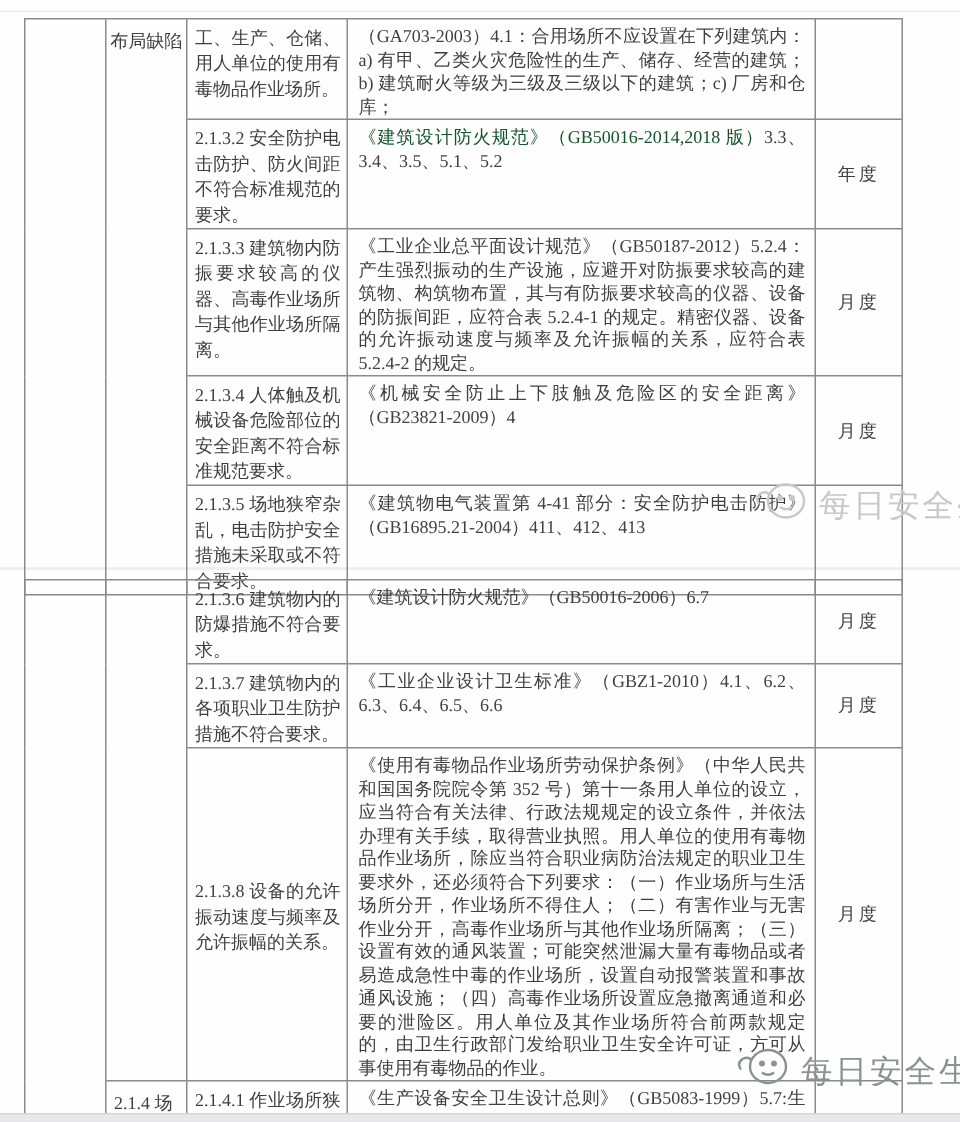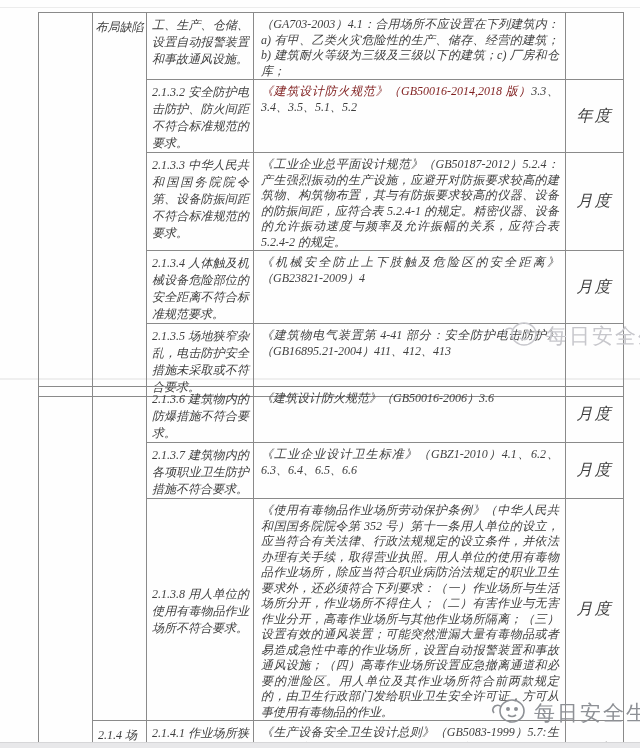--- a/index.html
+++ b/index.html
@@ -9,37 +9,37 @@
     background:#fefefe; color:#3f3f3f;
     font-family:"Liberation Serif","DejaVu Serif",serif;
   }
   .hline { position:absolute; left:0; width:640px; height:1px; background:#ececec; }
   .hline.top { top:7px; }
   .hline.mid { top:378px; height:2px; background:#efefef; }
   .bottom-strip { position:absolute; left:0; top:742px; width:640px; height:6px;
     background:#e8e8ea; border-top:1px solid #d6d6d8; z-index:5; }
 
   table.doc {
-    position:absolute; left:38px; border-collapse:collapse; table-layout:fixed;
-    width:585px; border:1.5px solid #7d7d7d;font-style:italic;
+    position:absolute; left:16px; border-collapse:collapse; table-layout:fixed;
+    width:585px; border:1.5px solid #7d7d7d;
   }
   table.doc.t1 { top:12px; }
   table.doc.t2 { top:386px; }
   td {
     border:1px solid #8a8a8a; vertical-align:top; overflow:hidden;
     font-size:12px; color:#3f3f3f;
   }
   td.c-blank { }
   td.c-cat  { text-align:center; padding:5px 2px; line-height:18px; }
   td.c-cat2 { text-align:left; padding:5px 4px 0 5px; line-height:18px; }
   td.c-item { padding:4px 4px 0 5px; line-height:17px; text-align:justify; }
   td.c-ref  { padding:4px 6px 0 7px; line-height:15.5px; text-align:justify; }
-  td.c-freq { text-align:center; vertical-align:middle; font-size:16px; letter-spacing:2px; }
+  td.c-freq { text-align:center; vertical-align:middle; font-size:12px; letter-spacing:2px; }
   td.v-mid  { vertical-align:middle; }
-  .red { color:#7f1d1d; }
+  .red { color:#14532d; }
 
   .watermark {
     position:absolute; display:flex; align-items:center; gap:4px;
     font-family:"Liberation Sans","DejaVu Sans",sans-serif;
     white-space:nowrap; z-index:4; pointer-events:none;
   }
   .watermark .wm-text { font-size:21px; letter-spacing:2px; font-weight:400; }
   .wm-top    { left:502px; top:318px; color:#c7c7cc; }
   .wm-bottom { left:490px; top:695px; color:#8d9095; }
 </style>
@@ -58,33 +58,33 @@
         <col style="width:107px">
       <col style="width:312px">
         <col style="width:58px">
     </colgroup>
     <tbody>
         <tr style="height:56px;">
       <td class="c-blank" rowspan="5"></td>
       <td class="c-cat" rowspan="5">
         <span>布局缺陷</span>
       </td>
-      <td class="c-item">工、生产、仓储、设置自动报警装置和事故通风设施。</td>
+      <td class="c-item">工、生产、仓储、用人单位的使用有毒物品作业场所。</td>
       <td class="c-ref">（GA703-2003）4.1：合用场所不应设置在下列建筑内：a) 有甲、乙类火灾危险性的生产、储存、经营的建筑；b) 建筑耐火等级为三级及三级以下的建筑；c) 厂房和仓库；</td>
       <td class="c-freq"></td>
     </tr>
     <tr style="height:70px;">
       <td class="c-item">2.1.3.2 安全防护电击防护、防火间距不符合标准规范的要求。</td>
       <td class="c-ref">
         <span class="red">《建筑设计防火规范》（GB50016-2014,2018 版）</span><span>3.3、3.4、3.5、5.1、5.2</span>
       </td>
       <td class="c-freq">年度</td>
     </tr>
     <tr style="height:90px;">
-      <td class="c-item">2.1.3.3 中华人民共和国国务院院令第、设备防振间距不符合标准规范的要求。</td>
+      <td class="c-item">2.1.3.3 建筑物内防振要求较高的仪器、高毒作业场所与其他作业场所隔离。</td>
       <td class="c-ref">《工业企业总平面设计规范》（GB50187-2012）5.2.4：产生强烈振动的生产设施，应避开对防振要求较高的建筑物、构筑物布置，其与有防振要求较高的仪器、设备的防振间距，应符合表 5.2.4-1 的规定。精密仪器、设备的允许振动速度与频率及允许振幅的关系，应符合表 5.2.4-2 的规定。</td>
       <td class="c-freq">月度</td>
     </tr>
     <tr style="height:72px;">
       <td class="c-item">2.1.3.4 人体触及机械设备危险部位的安全距离不符合标准规范要求。</td>
       <td class="c-ref">《机械安全防止上下肢触及危险区的安全距离》（GB23821-2009）4</td>
       <td class="c-freq">月度</td>
     </tr>
     <tr style="height:67px;">
       <td class="c-item">2.1.3.5 场地狭窄杂乱，电击防护安全措施未采取或不符合要求。</td>
@@ -100,30 +100,30 @@
         <col style="width:54px">
         <col style="width:107px">
       <col style="width:312px">
         <col style="width:58px">
     </colgroup>
     <tbody>
         <tr style="height:55px;">
       <td class="c-blank" rowspan="4"></td>
       <td class="c-blank" rowspan="3"></td>
       <td class="c-item">2.1.3.6 建筑物内的防爆措施不符合要求。</td>
-      <td class="c-ref">《建筑设计防火规范》（GB50016-2006）3.6</td>
+      <td class="c-ref">《建筑设计防火规范》（GB50016-2006）6.7</td>
       <td class="c-freq">月度</td>
     </tr>
     <tr style="height:53px;padding-left:39px;">
       <td class="c-item">2.1.3.7 建筑物内的各项职业卫生防护措施不符合要求。</td>
       <td class="c-ref">《工业企业设计卫生标准》（GBZ1-2010）4.1、6.2、6.3、6.4、6.5、6.6</td>
       <td class="c-freq">月度</td>
     </tr>
     <tr style="height:212px;">
-      <td class="c-item v-mid">2.1.3.8 用人单位的使用有毒物品作业场所不符合要求。</td>
+      <td class="c-item v-mid">2.1.3.8 设备的允许振动速度与频率及允许振幅的关系。</td>
       <td class="c-ref">《使用有毒物品作业场所劳动保护条例》（中华人民共和国国务院院令第 352 号）第十一条用人单位的设立，应当符合有关法律、行政法规规定的设立条件，并依法办理有关手续，取得营业执照。用人单位的使用有毒物品作业场所，除应当符合职业病防治法规定的职业卫生要求外，还必须符合下列要求：（一）作业场所与生活场所分开，作业场所不得住人；（二）有害作业与无害作业分开，高毒作业场所与其他作业场所隔离；（三）设置有效的通风装置；可能突然泄漏大量有毒物品或者易造成急性中毒的作业场所，设置自动报警装置和事故通风设施；（四）高毒作业场所设置应急撤离通道和必要的泄险区。用人单位及其作业场所符合前两款规定的，由卫生行政部门发给职业卫生安全许可证，方可从事使用有毒物品的作业。</td>
       <td class="c-freq">月度</td>
     </tr>
     <tr style="height:46px;">
       <td class="c-cat2">2.1.4 场地狭窄杂乱</td>
       <td class="c-item">2.1.4.1 作业场所狭窄难以操作。</td>
       <td class="c-ref">《生产设备安全卫生设计总则》（GB5083-1999）5.7:生产设备应提供人员作业的工作位置非安全可靠。其工作空间不能保证操作人</td>
       <td class="c-freq">年度</td>
     </tr>
   </tbody>

